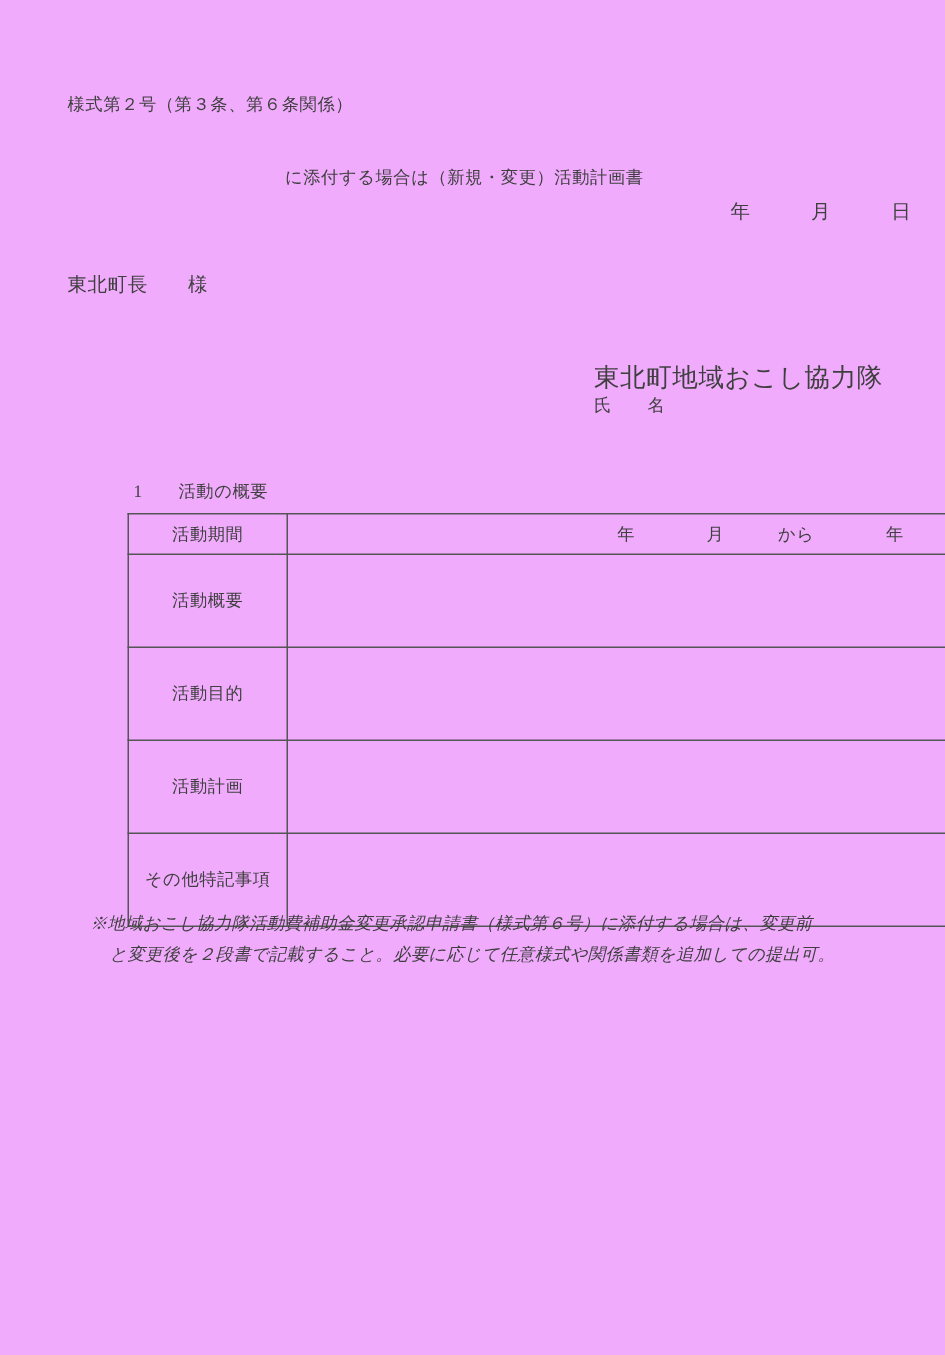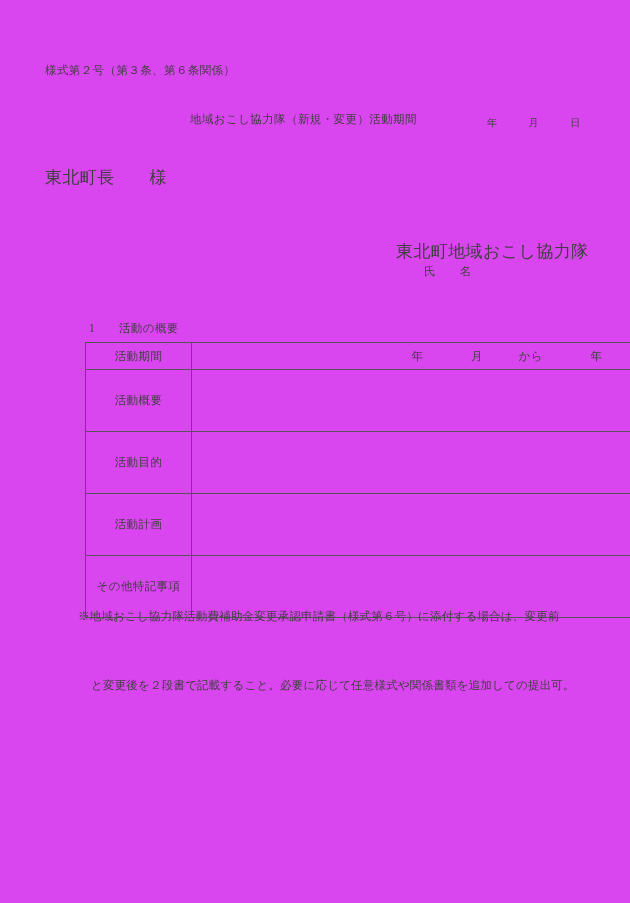--- a/index.html
+++ b/index.html
@@ -6,21 +6,21 @@
   html, body {
     margin: 0;
     padding: 0;
     background: #ffffff;
   }
 
   .page {
     position: relative;
     width: 630px;
     height: 903px;
-    background: #d946ef;
+    background: #f0abfc;
     font-family: "Liberation Serif", "DejaVu Serif", serif;
     color: #3a3a3a;
     overflow: hidden;
   }
 
   
   .txt {
     position: absolute;
     white-space: pre;
     line-height: 1.5;
@@ -40,46 +40,45 @@
   .doc-title {
     left: 190px;
     top: 111px;
     font-size: 11.5px;
     letter-spacing: 0.4px;
   }
 
   
   .date-line {
     left: 487px;
-    top: 115px;
-    font-size: 10px;
+    top: 131px;
+    font-size: 13px;
     letter-spacing: 0.4px;
   }
 
   
   .addressee {
     left: 45px;
-    top: 165px;
-    font-size: 17px;
+    top: 180px;
+    font-size: 13px;
     letter-spacing: 0.4px;
   }
 
   
   .signer-org {
     left: 396px;
     top: 239px;
     font-size: 17px;
     letter-spacing: 0.4px;
   }
   .signer-name {
     left: 396px;
     top: 263px;
     font-size: 11.5px;
     letter-spacing: 0.4px;
-    margin-left: 28px;
   }
 
   
   .section-heading {
     left: 45px;
     top: 320px;
     font-size: 11.5px;
     letter-spacing: 0.4px;
     margin-left: 44px;
   }
@@ -119,42 +118,42 @@
   }
   .period-value {
     text-align: right;
     padding-left: 60px;
     white-space: pre;
   }
 
   
   .footnote {
     position: absolute;
-    left: 78px;
+    left: 60px;
     top: 606px;
     width: 512px;
     font-size: 11.5px;
     line-height: 1.85;
     letter-spacing: 0.2px;
     color: #3f3f3f;
+    font-style: italic;
   }
   .footnote-line2 {
     display: block;
     padding-left: 13px;
-    margin-top: 48px;
   }
 </style>
 </head>
 <body>
 
 <div class="page">
 
   <div class="txt form-number">様式第２号（第３条、第６条関係）</div>
 
-  <div class="txt doc-title">地域おこし協力隊（新規・変更）活動期間</div>
+  <div class="txt doc-title">に添付する場合は（新規・変更）活動計画書</div>
 
   <div class="txt date-line">年　　　月　　　日</div>
 
   <div class="txt addressee">東北町長　　様</div>
 
   <div class="txt signer-org">東北町地域おこし協力隊</div>
 
   <div class="txt signer-name">氏　　名</div>
 
   <div class="txt section-heading"><span>1</span>　　<span>活動の概要</span></div>

